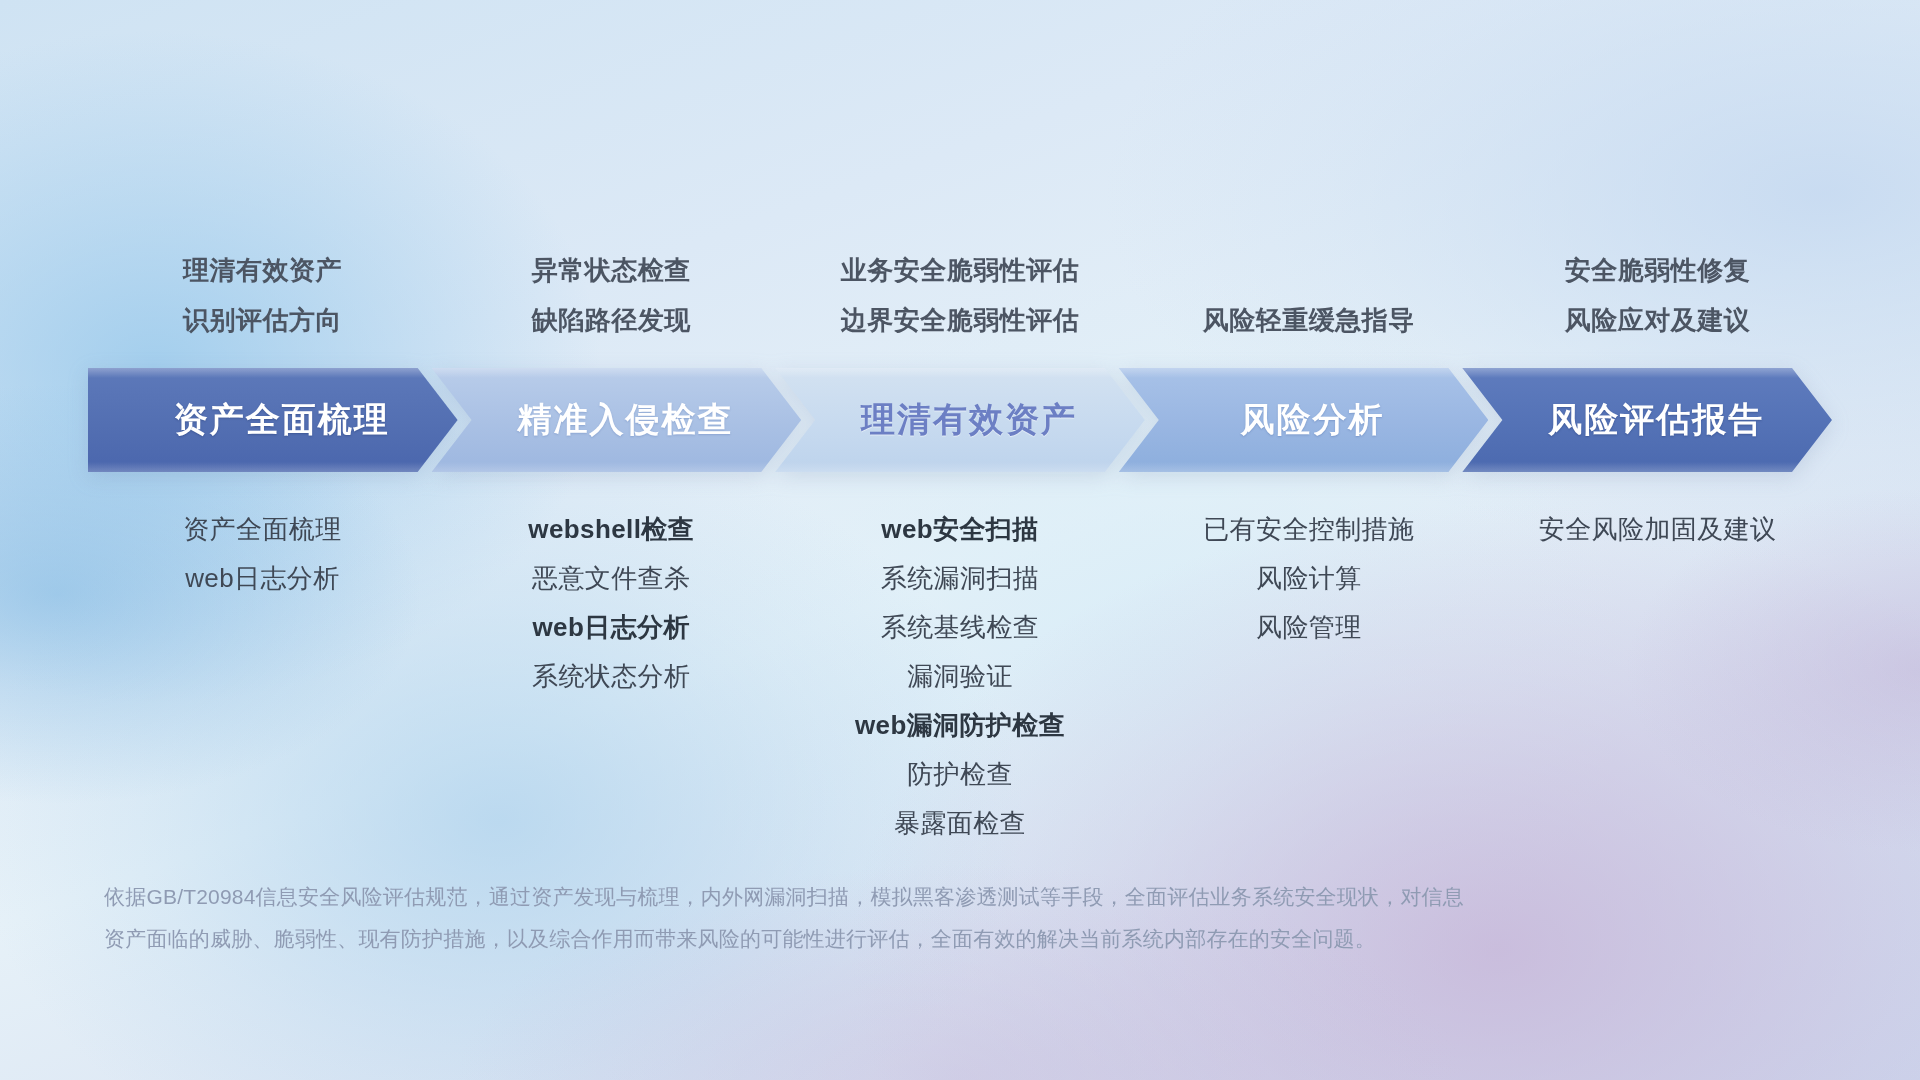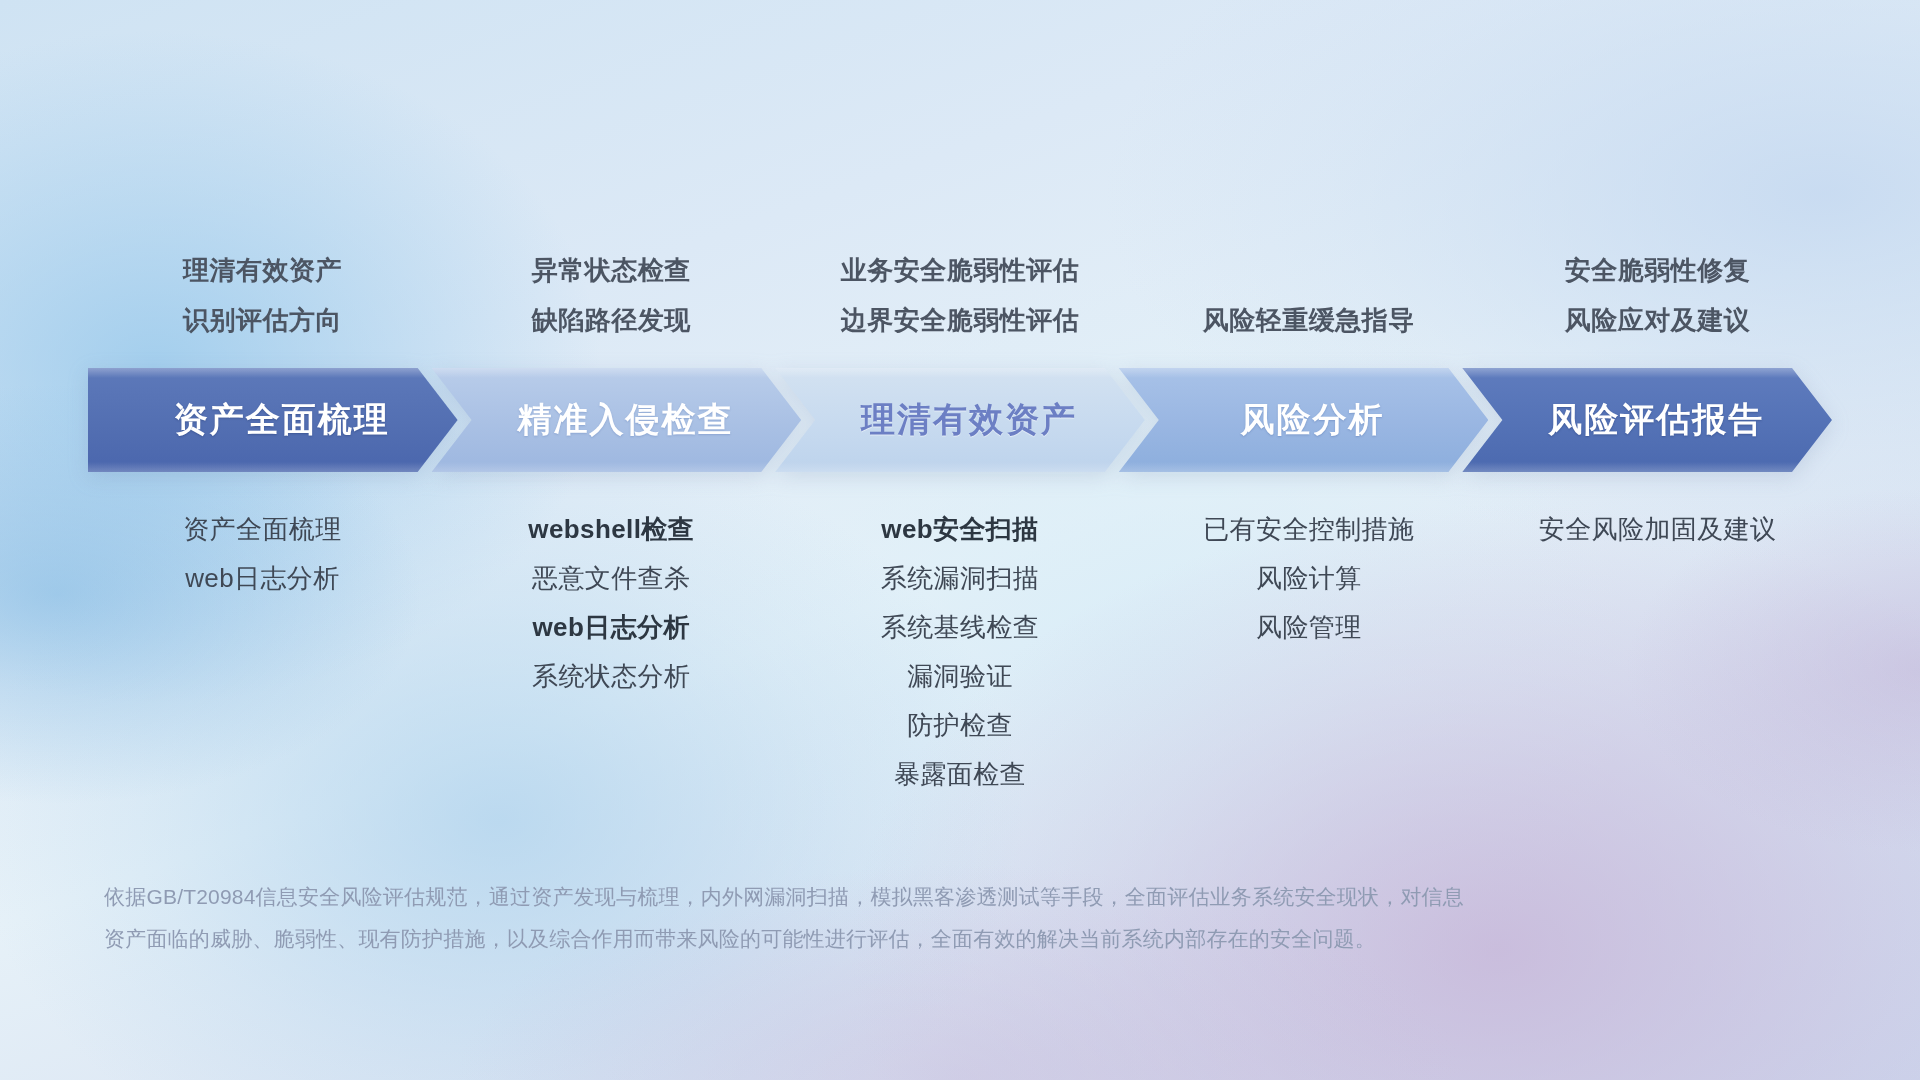--- a/index.html
+++ b/index.html
@@ -237,20 +237,21 @@
         <div class="bottom-item">恶意文件查杀</div>
         <div class="bottom-item lead">web日志分析</div>
         <div class="bottom-item">系统状态分析</div>
       </div>
 
       <div class="col">
         <div class="bottom-item lead">web安全扫描</div>
         <div class="bottom-item">系统漏洞扫描</div>
         <div class="bottom-item">系统基线检查</div>
         <div class="bottom-item">漏洞验证</div>
+        <div class="bottom-item lead">web漏洞防护检查</div>
         <div class="bottom-item">防护检查</div>
         <div class="bottom-item">暴露面检查</div>
       </div>
 
       <div class="col">
         <div class="bottom-item">已有安全控制措施</div>
         <div class="bottom-item">风险计算</div>
         <div class="bottom-item">风险管理</div>
       </div>
 

